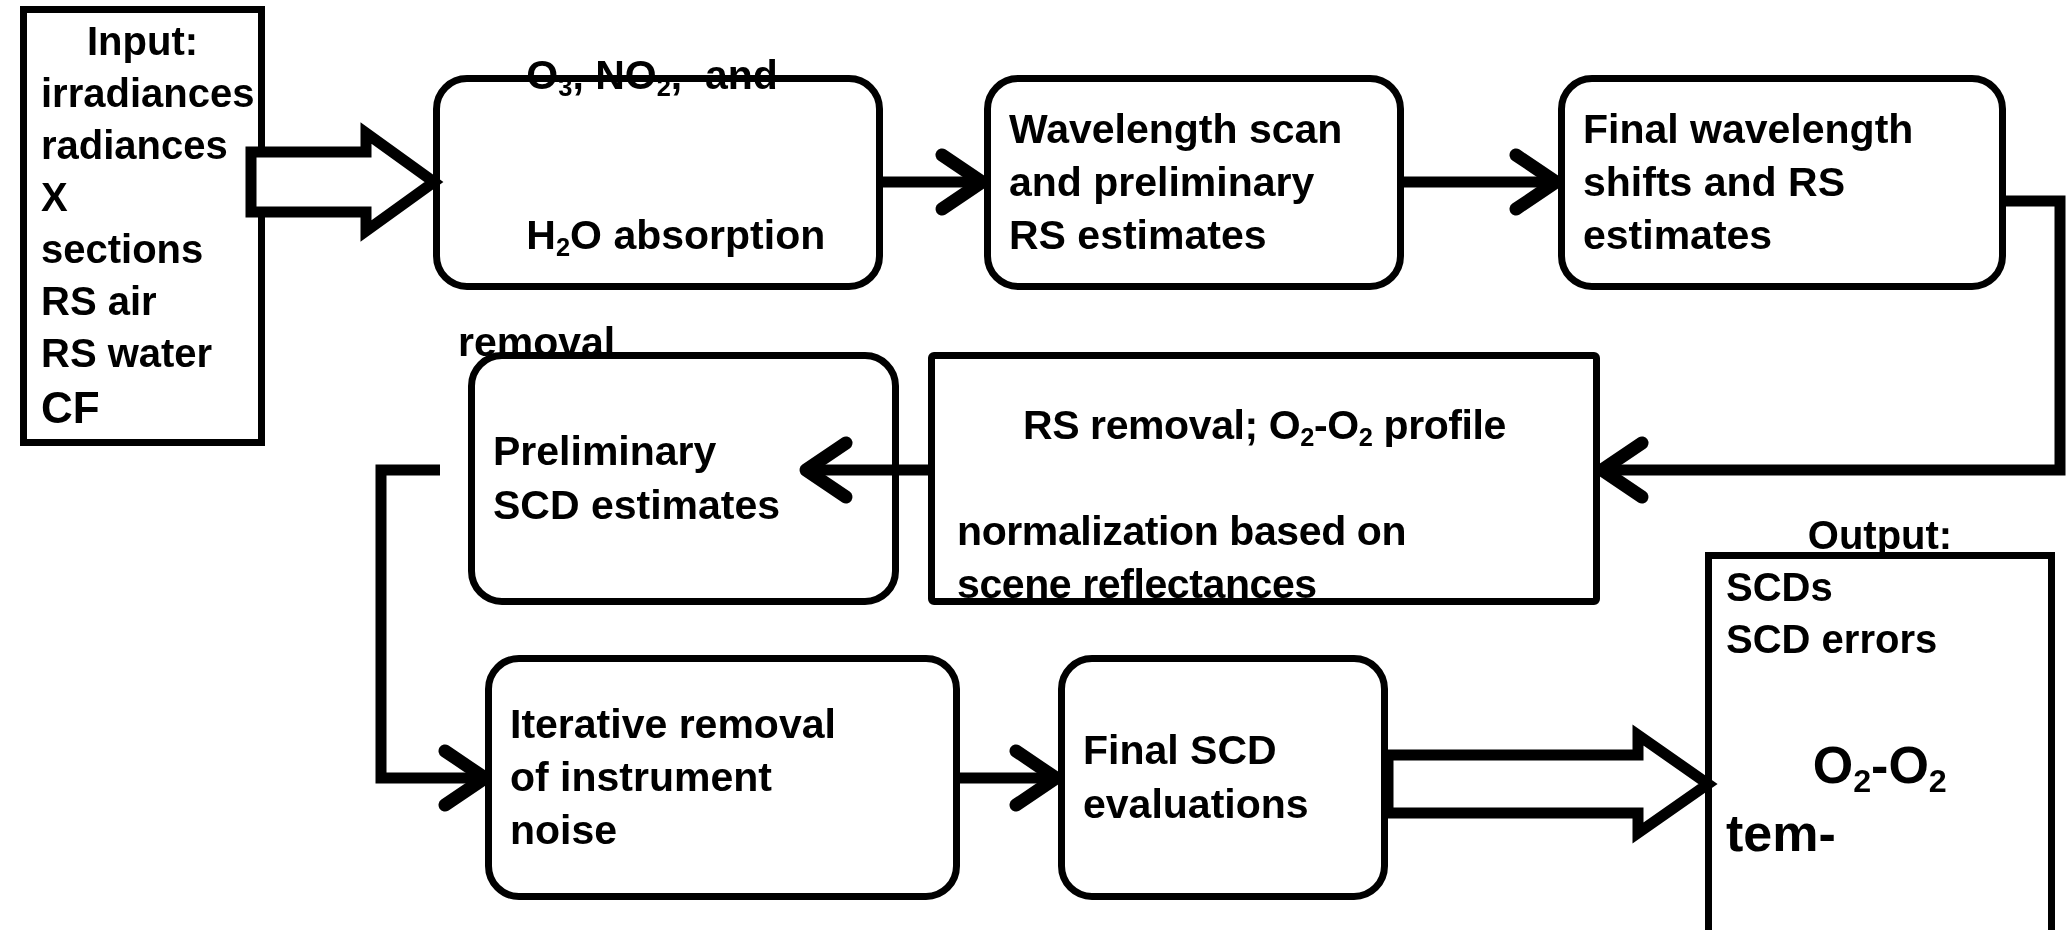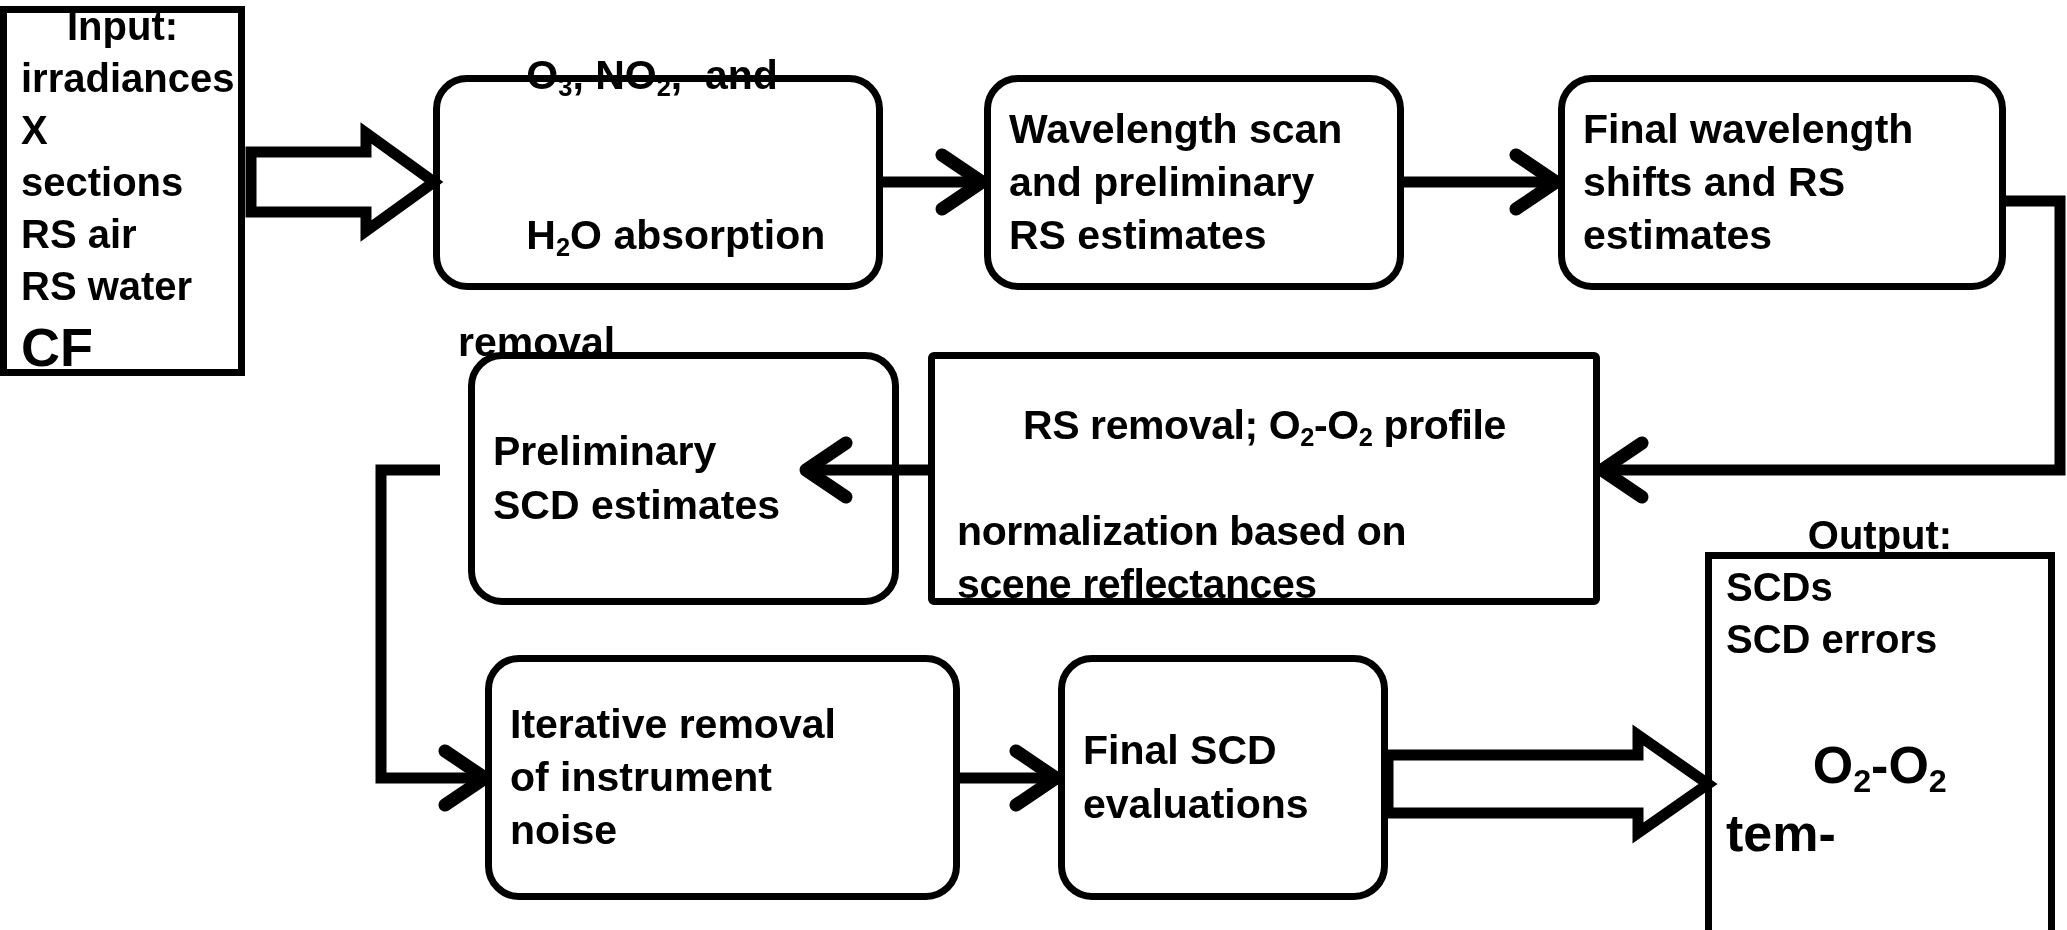--- a/index.html
+++ b/index.html
@@ -20,27 +20,28 @@
 
   sub{font-size:0.62em;line-height:0;vertical-align:-0.28em;font-weight:bold;}
   .svgwrap{position:absolute;left:0;top:0;width:2067px;height:930px;
            pointer-events:none;overflow:visible;}
 </style>
 </head>
 <body>
 
 <div id="stage">
 
-  <div class="node sharp" style="left:0;top:6px;width:245px;height:370px;padding:10px 14px;">
+  <div class="node sharp" style="left:20px;top:6px;width:245px;height:440px;padding:10px 14px;">
     <div class="ntext tc" style="font-size:40px;">Input:</div>
     <div class="ntext tl" style="font-size:40px;">irradiances</div>
+    <div class="ntext tl" style="font-size:40px;">radiances</div>
     <div class="ntext tl" style="font-size:40px;">X  sections</div>
     <div class="ntext tl" style="font-size:40px;">RS air</div>
     <div class="ntext tl" style="font-size:40px;">RS water</div>
-    <div class="ntext tl" style="font-size:54px;">CF</div>
+    <div class="ntext tl" style="font-size:44px;">CF</div>
   </div>
 
   <div class="node rounded" style="left:433px;top:75px;width:450px;height:215px;padding:8px 18px;">
     <div class="ntext tl" style="font-size:41px;">
       <span>O</span><sub>3</sub><span>, NO</span><sub>2</sub><span>,  and</span>
     </div>
     <div class="ntext tl" style="font-size:41px;">
       <span>H</span><sub>2</sub><span>O absorption</span>
     </div>
     <div class="ntext tl" style="font-size:41px;">removal</div>

